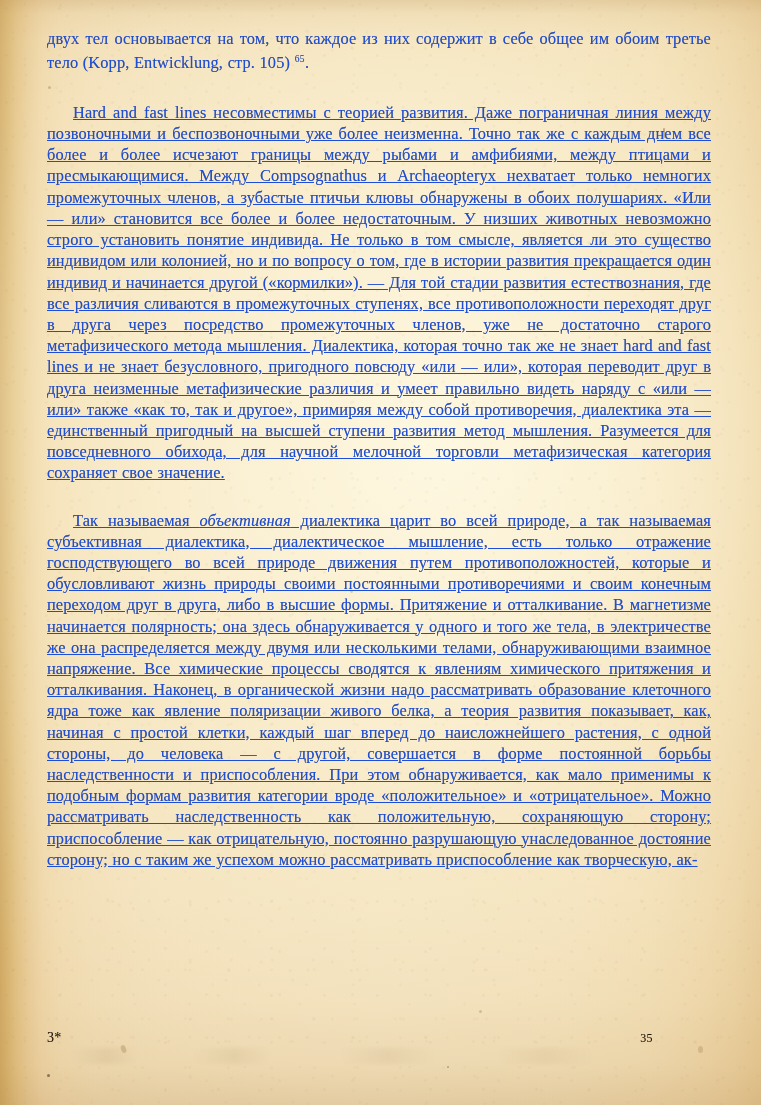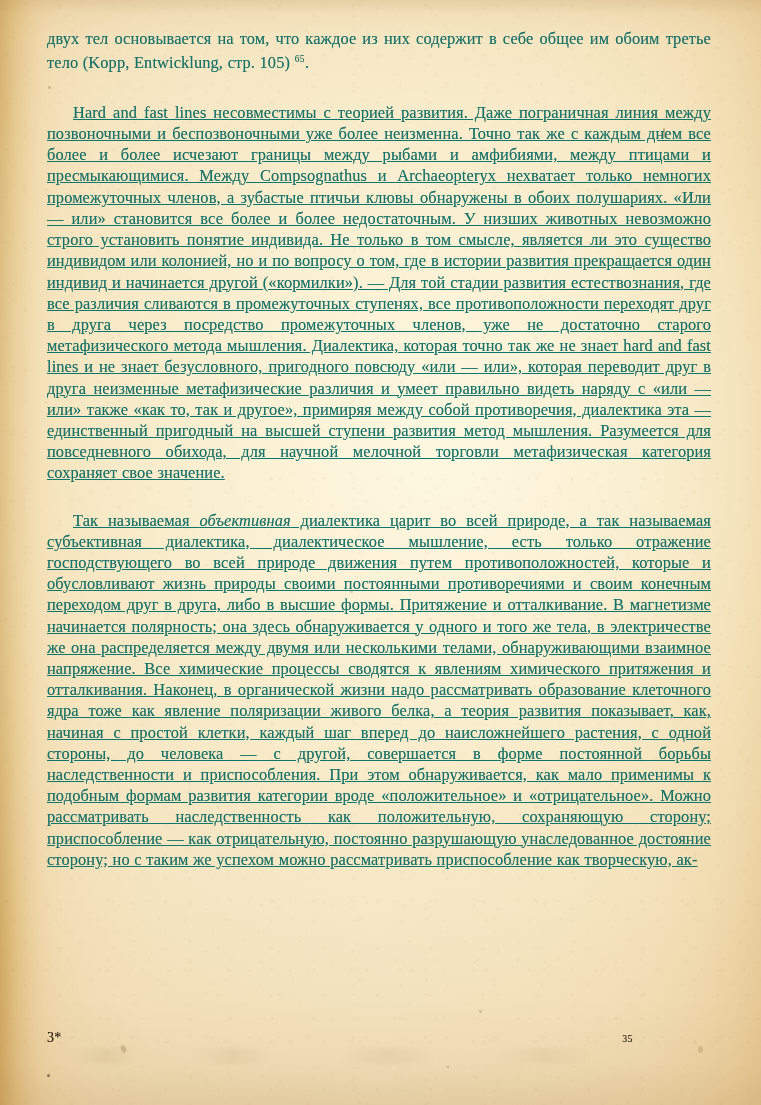--- a/index.html
+++ b/index.html
@@ -91,21 +91,21 @@
     top: 28px;
     width: 664px;
   }
 
   p.para {
     margin: 0;
     text-align: justify;
     text-justify: inter-word;
     font-size: 16.4px;
     line-height: 21.2px;
-    color: #0f766e;
+    color: #1d4ed8;
     letter-spacing: 0.1px;
     word-spacing: 0.4px;
     text-shadow: 0 0 0.6px rgba(40,26,12,0.40);
   }
 
   p.para.indent { text-indent: 26px; text-decoration: underline; }
 
   .gap-lg { height: 28px; }
   .gap-md { height: 26px; }
 
@@ -130,23 +130,23 @@
     justify-content: space-between;
     color: #241a11;
   }
   .sig-mark {
     font-size: 14px;
     line-height: 14px;
     letter-spacing: 0.3px;
     text-shadow: 0 0 0.6px rgba(40,26,12,0.4);
   }
   .page-num {
-    font-size: 10px;
+    font-size: 12px;
     line-height: 15px;
-    margin-right: 78px;
+    margin-right: 58px;
     letter-spacing: 0.4px;
     text-shadow: 0 0 0.6px rgba(40,26,12,0.4);
   }
 
   
   .speck {
     position: absolute;
     background: rgba(66,46,24,0.55);
     border-radius: 50%;
     pointer-events: none;

